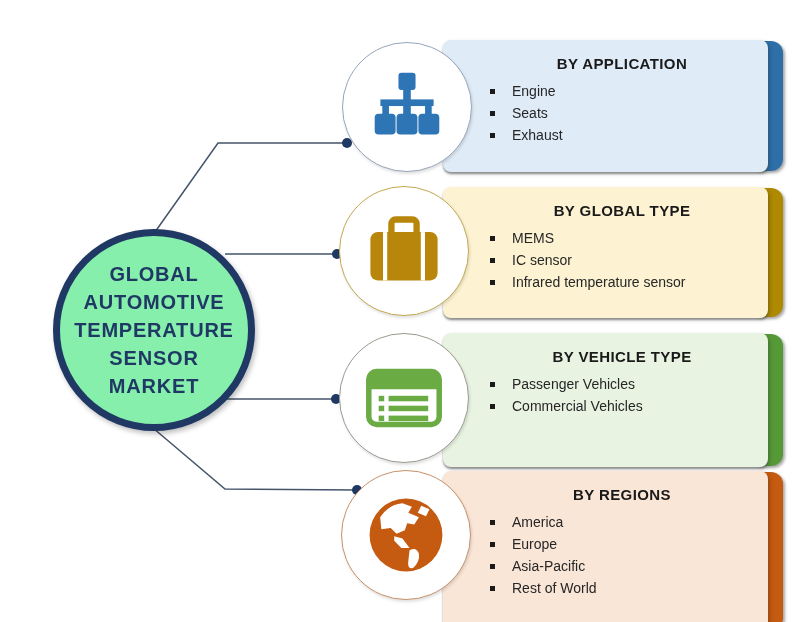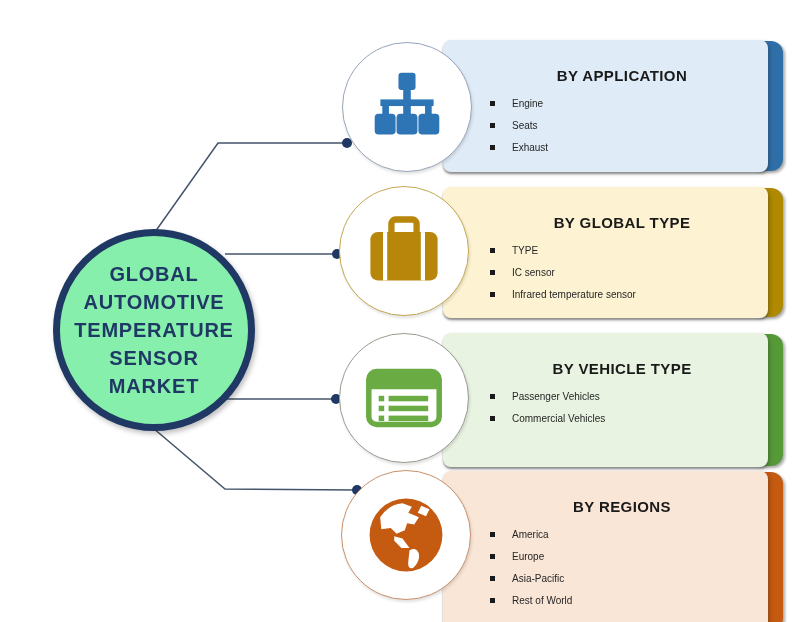--- a/index.html
+++ b/index.html
@@ -23,29 +23,29 @@
   .panel{position:absolute;left:443px;width:325px;z-index:2;}
   .panel .bar{
     position:absolute;top:1px;bottom:1px;right:-15px;width:32px;
     border-radius:12px;z-index:1;box-shadow:2px 2px 3px rgba(0,0,0,0.35);
   }
   .panel .body{
     position:absolute;inset:0;border-radius:8px;z-index:2;
     box-shadow:0 2px 2px rgba(80,80,80,0.55), 2px 2px 4px rgba(0,0,0,0.18);
   }
   .panel .content{
-    position:absolute;inset:0;z-index:3;padding:15px 14px 0 47px;box-sizing:border-box;margin-top:12px;
+    position:absolute;inset:0;z-index:3;padding:15px 14px 0 47px;box-sizing:border-box;
   }
   .hdr{
     text-align:center;font-weight:bold;font-size:15px;letter-spacing:0.4px;
     color:#1a1a1a;margin-bottom:8px;
   }
   ul.items{list-style:none;margin:0;padding:0;}
   li.item{
-    display:flex;align-items:center;height:22px;font-size:10px;color:#262626;
+    display:flex;align-items:center;height:22px;font-size:14px;color:#262626;
   }
   .blt{width:5px;height:5px;background:#1a1a1a;margin-right:17px;flex:none;}
   
   .p1{top:40px;height:132px;} .p1 .body{background:#DFEBF7;} .p1 .bar{background:#2E6FA8;}
   .p2{top:187px;height:131px;} .p2 .body{background:#FDF3D3;} .p2 .bar{background:#AF8A00;}
   .p3{top:333px;height:134px;} .p3 .body{background:#E8F3E2;} .p3 .bar{background:#569A38;}
   .p4{top:471px;height:160px;} .p4 .body{background:#FAE6D7;} .p4 .bar{background:#C55A11;}
   
   .icon-circle{
     position:absolute;width:128px;height:128px;border-radius:50%;background:#ffffff;
@@ -106,21 +106,21 @@
   </div>
 
   <div class="panel p2">
     <div class="bar"></div>
     <div class="body"></div>
     <div class="content">
       <div class="hdr">BY GLOBAL TYPE</div>
       <ul class="items">
         <li class="item">
             <span class="blt"></span>
-            <span>TYPE</span>
+            <span>MEMS</span>
           </li>
         <li class="item">
             <span class="blt"></span>
             <span>IC sensor</span>
           </li>
         <li class="item">
             <span class="blt"></span>
             <span>Infrared temperature sensor</span>
           </li>
       </ul>

